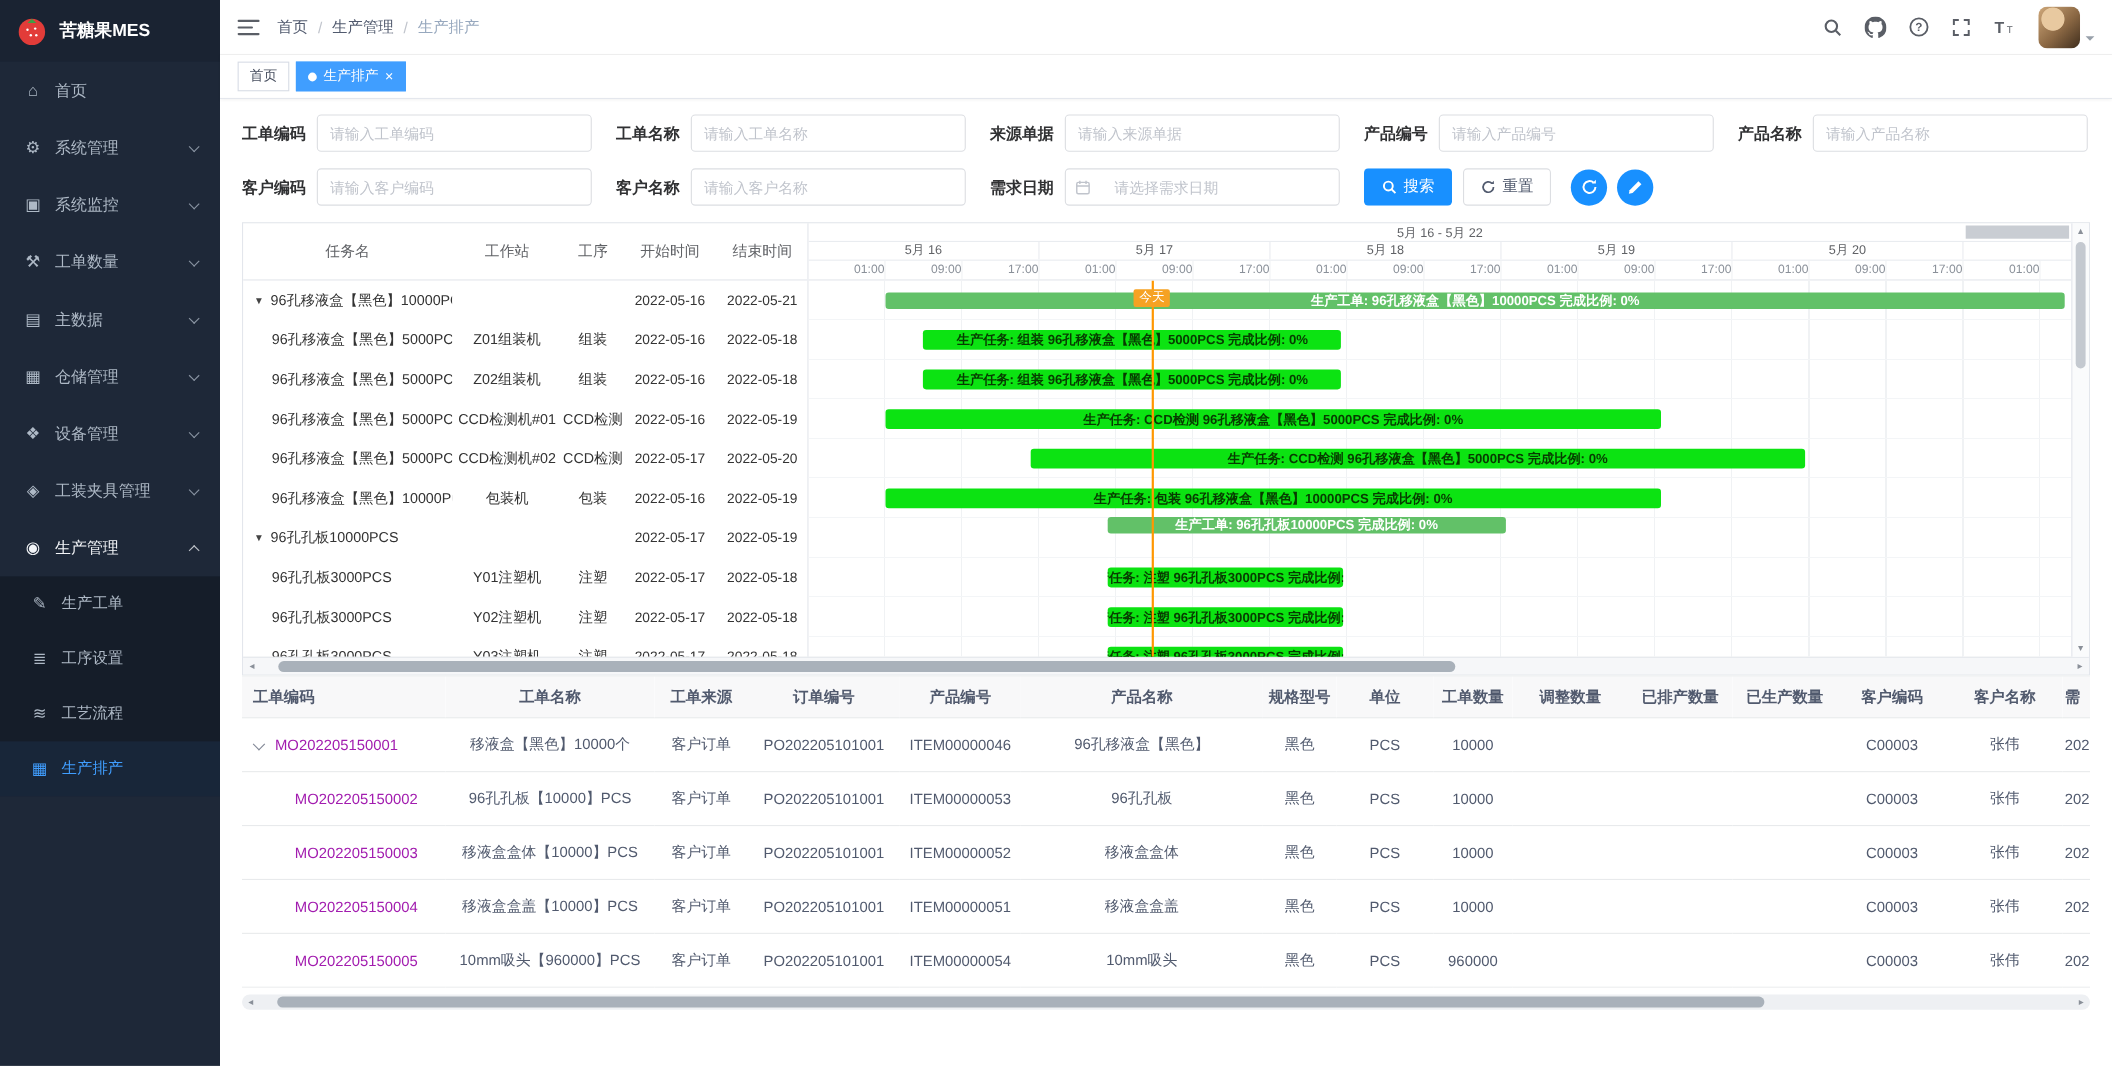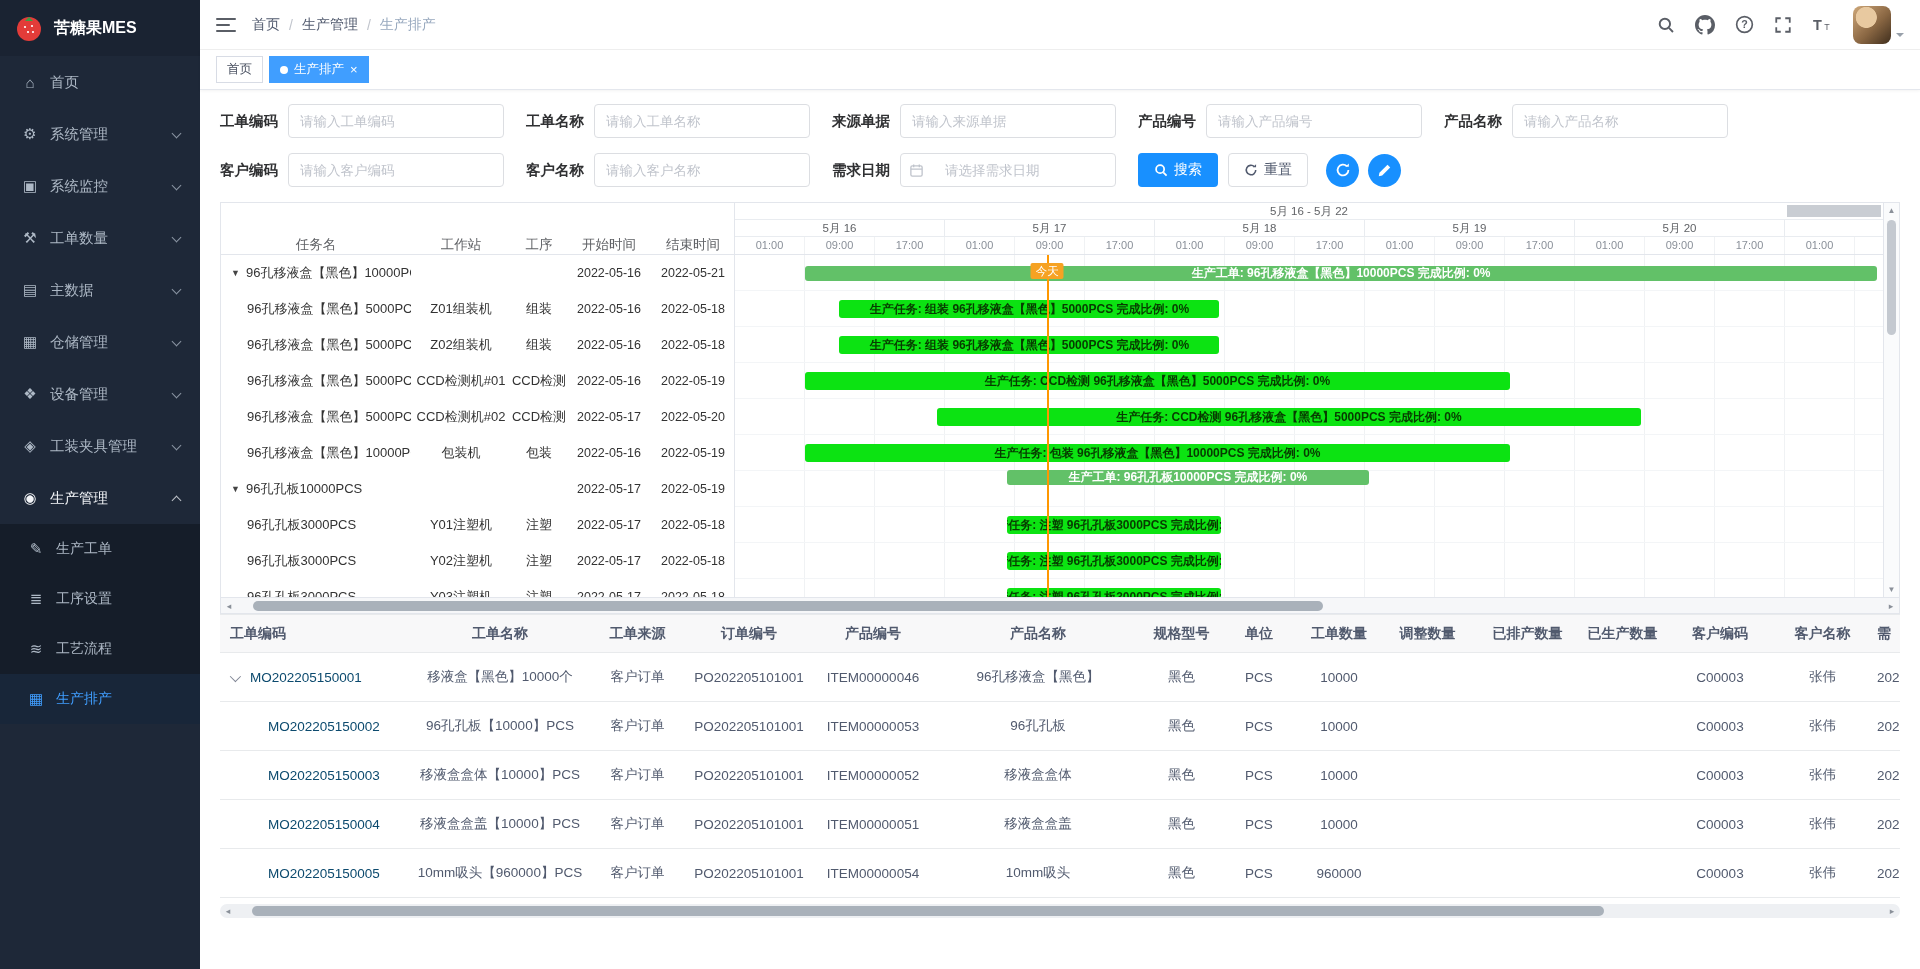--- a/index.html
+++ b/index.html
@@ -45,57 +45,57 @@
   .tab .dot{width:8px;height:8px;border-radius:50%;background:#fff;flex:none}
   .tab .close{font-size:13px;line-height:1}
 
   .content{flex:1;padding:14px 20px 0;overflow:hidden}
 
   
   .filter-row{display:flex;align-items:center;margin-bottom:15px}
   .f-item{display:flex;align-items:center;margin-right:22px}
   .f-label{font-weight:bold;color:#303133;font-size:14.5px;margin-right:10px;white-space:nowrap}
   .f-input{position:relative;display:flex;align-items:center}
-  .f-input input{width:216px;height:34px;border:1px solid #dcdee2;border-radius:4px;padding:0 11px;font-size:13.5px;color:#515a6e;outline:none;font-family:inherit;background:#fff}
+  .f-input input{width:250px;height:34px;border:1px solid #dcdee2;border-radius:4px;padding:0 11px;font-size:13.5px;color:#515a6e;outline:none;font-family:inherit;background:#fff}
   .f-input input::placeholder{color:#c0c4cc}
   .f-input.with-icon input{padding-left:44px}
   .cal-icon{position:absolute;left:9px;color:#c0c4cc;display:flex}
   .btn{height:34px;border-radius:4px;border:1px solid transparent;display:inline-flex;align-items:center;gap:6px;padding:0 15px;font-size:14px;cursor:pointer;font-family:inherit}
   .btn-primary{background:#1890ff;color:#fff}
   .btn-plain{background:#fff;border-color:#dcdee2;color:#515a6e;margin-left:10px}
   .circle-group{margin-left:18px;display:inline-flex;align-items:center}
   .btn-circle{width:33px;height:33px;border-radius:50%;background:#1890ff;color:#fff;border:none;display:inline-flex;align-items:center;justify-content:center;cursor:pointer}
   .btn-circle + .btn-circle{margin-left:9px}
 
   
   .gantt-panel{border:1px solid #e3e6ec}
   .gantt-main{display:flex;height:394px}
   .gantt-left{width:514px;flex:none;border-right:1px solid #e3e6ec;overflow:hidden}
-  .gl-header{height:52px;display:flex;align-items:flex-end;border-bottom:1px solid #e3e6ec;color:#606266;font-size:13.5px}
+  .gl-header{height:52px;display:flex;align-items:center;border-bottom:1px solid #e3e6ec;color:#606266;font-size:13.5px}
   .gl-rows{height:342px;overflow:hidden}
   .gl-row{height:36px;display:flex;align-items:center;font-size:13px;color:#333}
   .c-name{width:190px;flex:none}
   .c-ws{width:100px;flex:none;text-align:center}
   .c-proc{width:56px;flex:none;text-align:center}
   .c-st,.c-en{width:84px;flex:none;text-align:center}
   .gl-header .c-name{text-align:center}
   .gl-row .c-name{display:flex;align-items:center;padding-left:10px;overflow:hidden;white-space:nowrap}
   .gl-row.task .c-name{padding-left:26px}
   .gl-row .c-ws,.gl-row .c-proc{overflow:hidden;white-space:nowrap}
   .gl-row .c-st,.gl-row .c-en{font-size:12.5px;white-space:nowrap}
   .p-caret{font-size:9px;margin-right:6px;color:#444;flex:none}
 
   .gantt-right{flex:1;min-width:0;position:relative;overflow:hidden}
   .tl-week{height:17px;position:relative;border-bottom:1px solid #e9ecf0;font-size:11.5px;color:#606266;display:flex;align-items:center;justify-content:center}
   .weekend-block{position:absolute;right:2px;top:2px;width:94px;height:12px;background:#c9cdd3}
   .tl-days{height:17px;display:flex;border-bottom:1px solid #e9ecf0;overflow:hidden}
   .tl-day{width:210px;flex:none;text-align:center;font-size:11.5px;color:#606266;line-height:16px;border-right:1px solid #e9ecf0}
   .tl-day.partial{width:100px;border-right:none}
   .tl-hours{height:18px;display:flex;border-bottom:1px solid #e3e6ec;overflow:hidden}
-  .tl-hour{width:70px;flex:none;text-align:center;font-size:11px;color:#8a9099;line-height:17px;border-right:1px solid #f0f2f4}
+  .tl-hour{width:70px;flex:none;text-align:right;font-size:11px;color:#8a9099;line-height:17px;border-right:1px solid #f0f2f4}
   .tl-hour.stub{width:30px;border-right:none}
   .tl-body{position:relative;height:342px;overflow:hidden;background-image:
      repeating-linear-gradient(to bottom,transparent 0,transparent 35px,#f3f5f7 35px,#f3f5f7 36px),
      repeating-linear-gradient(to right,transparent 0,transparent 69px,#f0f2f4 69px,#f0f2f4 70px),
      repeating-linear-gradient(to right,transparent 0,transparent 209px,#e6e9ed 209px,#e6e9ed 210px)}
   .bar{position:absolute;border-radius:3px;font-size:12px;font-weight:bold;display:flex;align-items:center;justify-content:center;white-space:nowrap;overflow:hidden;z-index:2;padding:0 4px;cursor:pointer}
   .bar.parent{height:15px;background:#62c168;color:#fff}
   .bar.task{height:18px;background:#0ce312;color:#073b00}
   .today-line{position:absolute;top:0;bottom:0;width:2px;background:#ff9700;z-index:4}
   .today-label{position:absolute;top:8px;transform:translateX(-50%);background:#f6a223;color:#fff;font-size:11.5px;line-height:16px;padding:0 5px;border-radius:2px;z-index:5}
@@ -110,21 +110,21 @@
   .h-track{flex:1;position:relative;height:10px}
   .h-thumb{position:absolute;top:0;height:10px;background:#a9b1ba;border-radius:5px;cursor:pointer}
 
   
   .orders{overflow:hidden;width:100%}
   .orders table{border-collapse:collapse;table-layout:fixed;width:1735px}
   .orders th{height:38px;background:#f8f8f9;font-size:14px;color:#515a6e;font-weight:bold;border-top:1px solid #e8eaec;border-bottom:1px solid #e8eaec;white-space:nowrap;overflow:hidden;text-align:center}
   .orders td{height:49px;font-size:13.5px;color:#515a6e;text-align:center;border-bottom:1px solid #e8eaec;white-space:nowrap;overflow:hidden;background:#fff}
   .orders th:first-child,.orders td:first-child{text-align:left;padding-left:10px}
   .orders th:last-child,.orders td:last-child{text-align:left;padding-left:2px}
-  .orders td .code{color:#0c4a6e;cursor:pointer}
+  .orders td .code{color:#a21caf;cursor:pointer}
   .orders tr.indent td:first-child{padding-left:48px}
   .row-caret{display:inline-block;width:8px;height:8px;border-right:1.5px solid #808695;border-bottom:1.5px solid #808695;transform:rotate(45deg) translateY(-2px);margin-right:12px;cursor:pointer}
   .table-scroll{margin-top:6px;height:14px;background:#eef0f3;border-radius:7px;display:flex;align-items:center}
   .table-scroll .h-track{height:10px}
   .table-scroll{border-top:none}
 </style>
 </head>
 <body>
 
 <div class="app">

